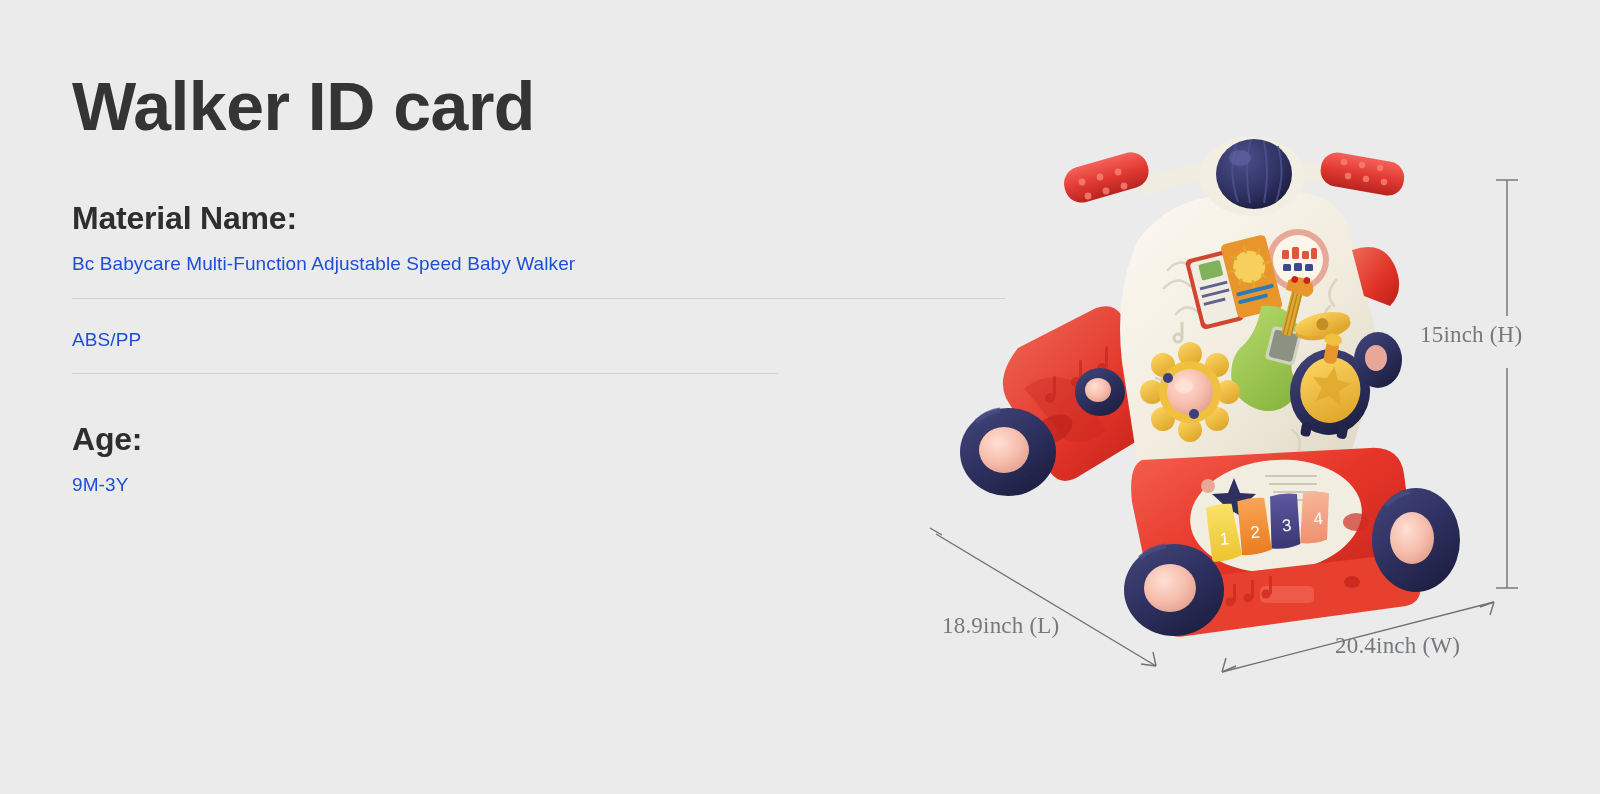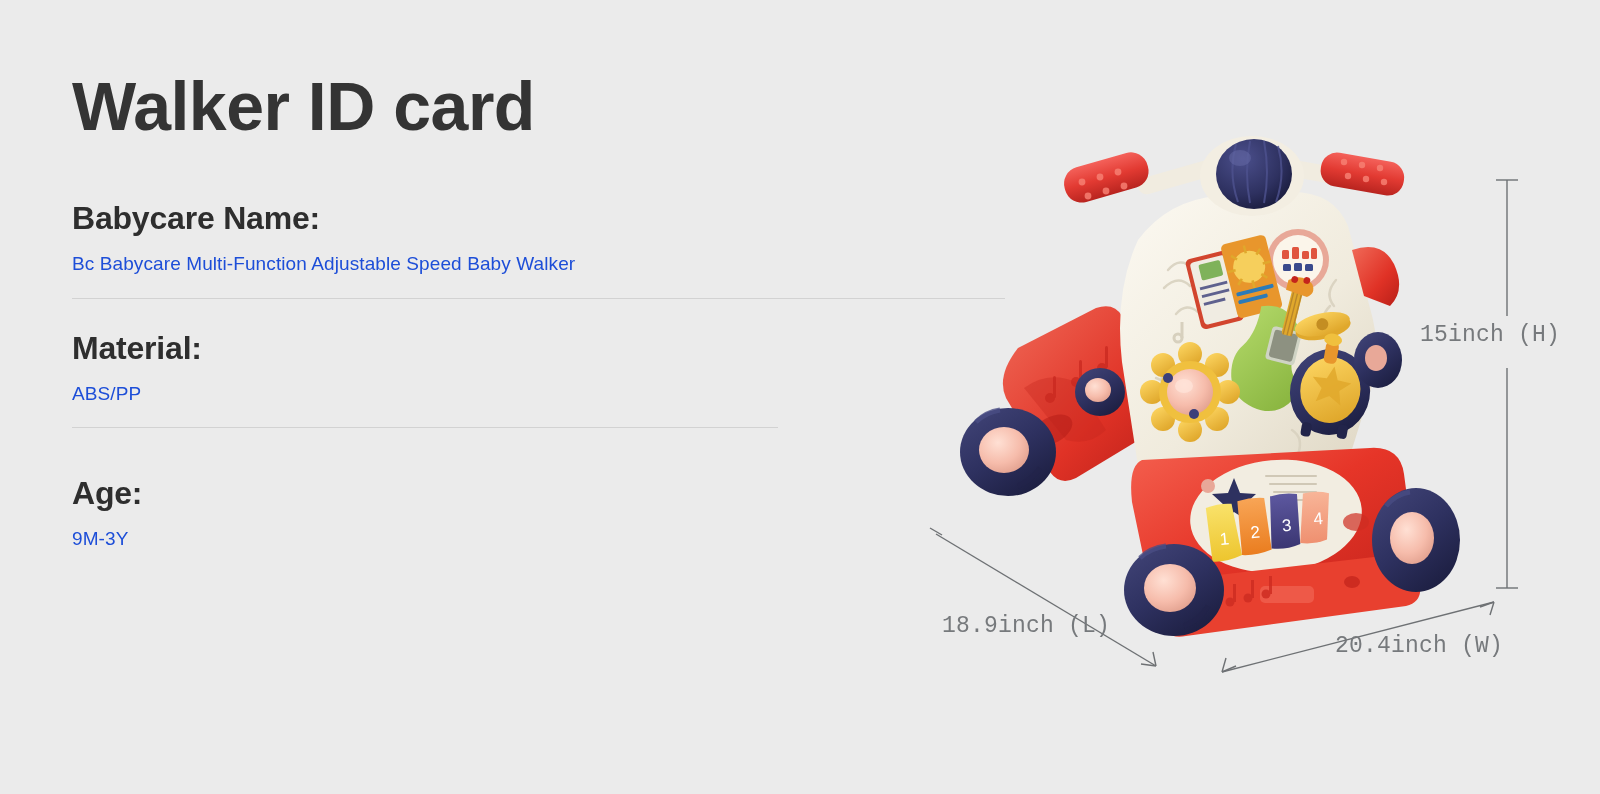--- a/index.html
+++ b/index.html
@@ -87,43 +87,42 @@
     position: absolute;
     left: 0; top: 0;
     width: 700px; height: 620px;
     pointer-events: none;
   }
 
   .dim-label {
     position: absolute;
     font-size: 23px;
     color: #76797c;
-    font-family: Liberation Mono, monospace;
+    font-family: Liberation Serif, serif;
     white-space: nowrap;
     letter-spacing: 0.2px;
   }
   #dim-h-label { left: 520px; top: 192px; }
   #dim-l-label { left: 42px;  top: 483px; }
   #dim-w-label { left: 415px; top: 503px; margin-left: 20px; }
 </style>
 </head>
 <body>
 
 <div id="info-panel">
 
   <h1 id="page-title">Walker ID card</h1>
 
   <div class="spec-row" id="row-product-name">
-    <div class="spec-label">Babycare Name:</div>
+    <div class="spec-label">Material Name:</div>
     <div class="spec-value">Bc Babycare Multi-Function Adjustable Speed Baby Walker</div>
     <hr class="divider" id="divider-1">
   </div>
 
   <div class="spec-row" id="row-material">
-    <div class="spec-label">Material:</div>
     <div class="spec-value">ABS/PP</div>
     <hr class="divider" id="divider-2">
   </div>
 
   <div class="spec-row" id="row-age">
     <div class="spec-label">Age:</div>
     <div class="spec-value">9M-3Y</div>
   </div>
 
 </div>

